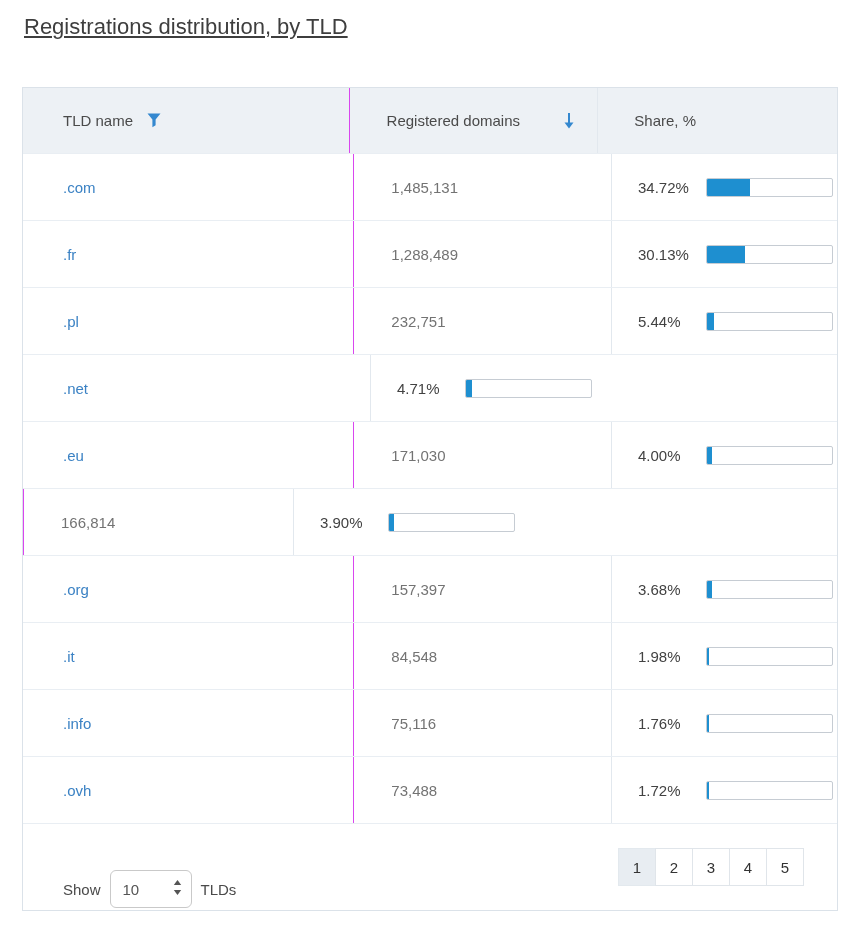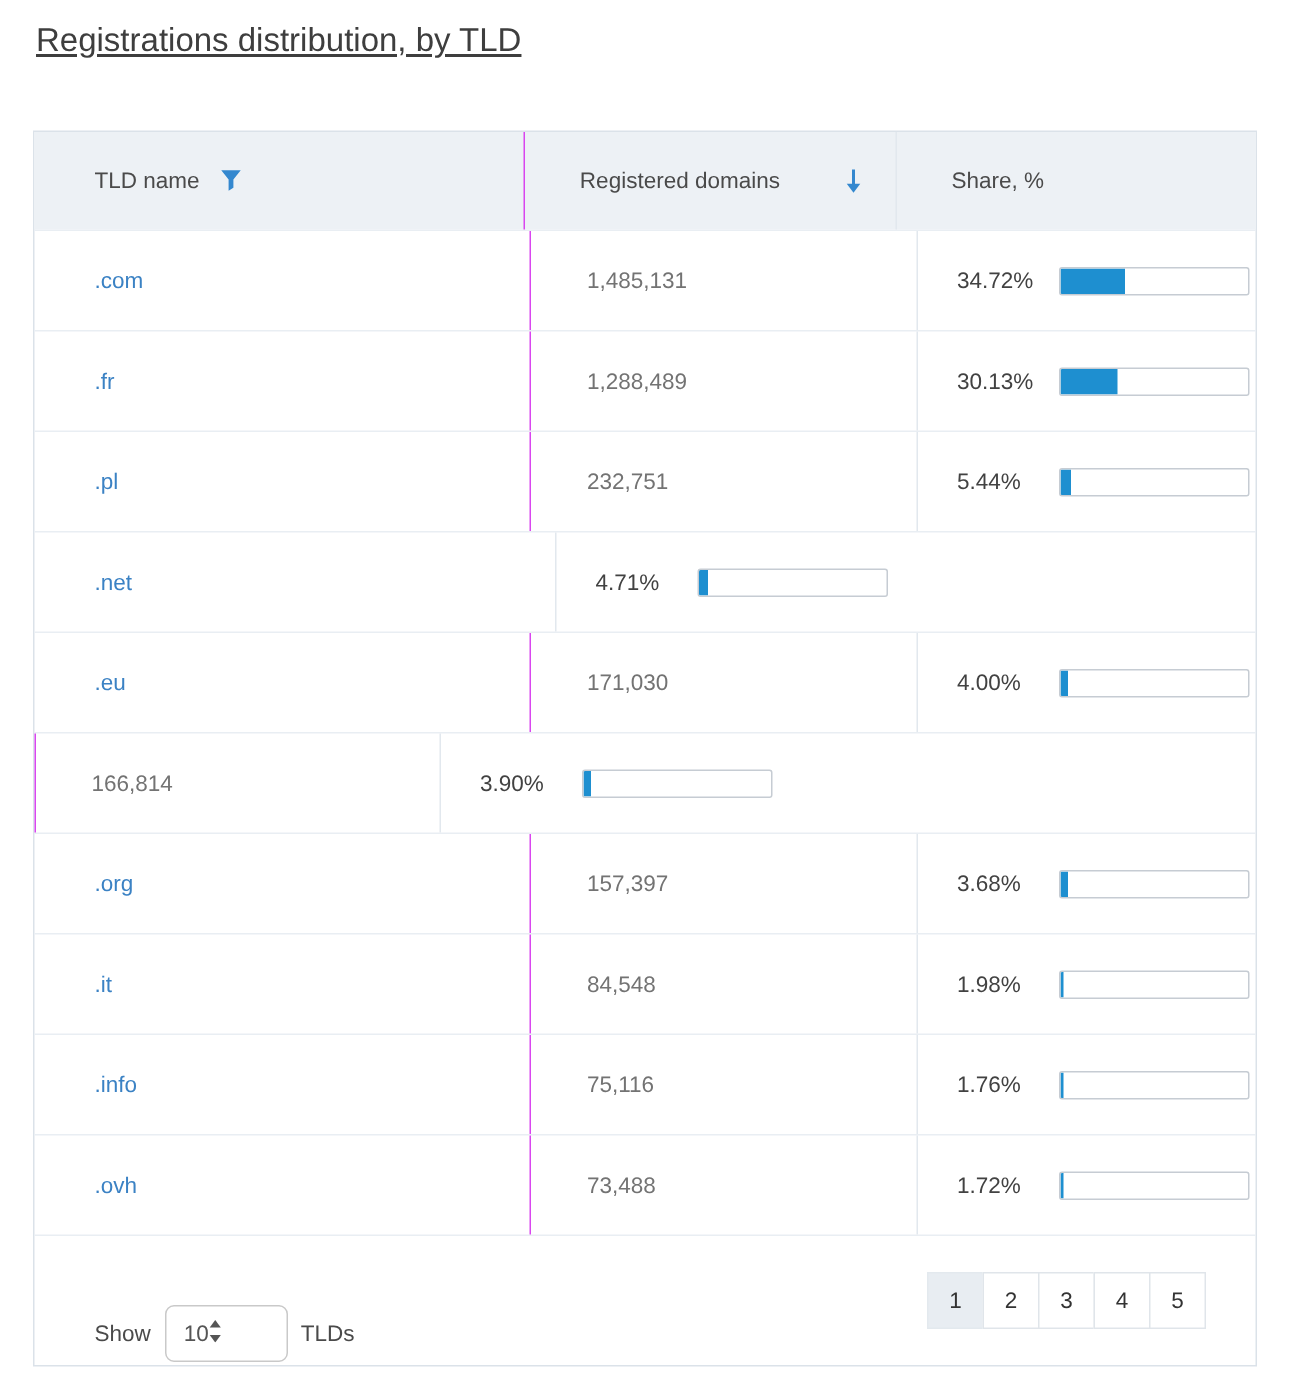--- a/index.html
+++ b/index.html
@@ -91,20 +91,21 @@
   .show-group {
     display: flex;
     align-items: center;
     font-size: 15px;
     color: #4a4a4a;
     margin-top: 44px;
   }
   .show-select {
     display: flex;
     align-items: center;
+    justify-content: space-between;
     width: 82px;
     height: 38px;
     margin: 0 9px;
     padding: 0 9px 0 12px;
     border: 1px solid #c9c9c9;
     border-radius: 6px;
     background: #fff;
     color: #555;
     cursor: pointer;
   }

